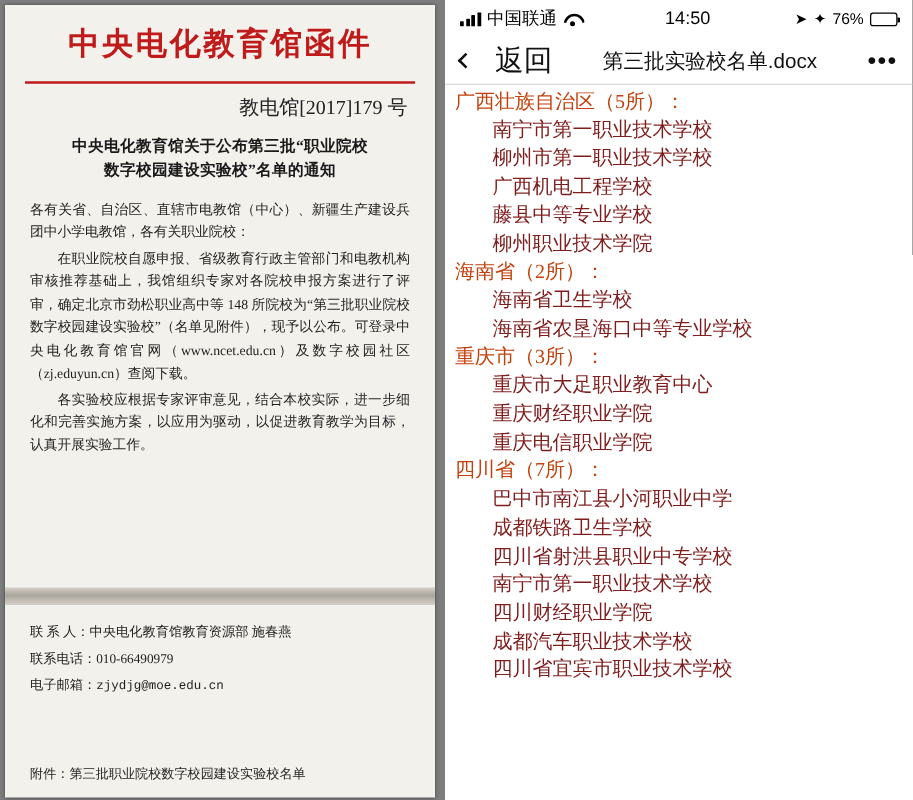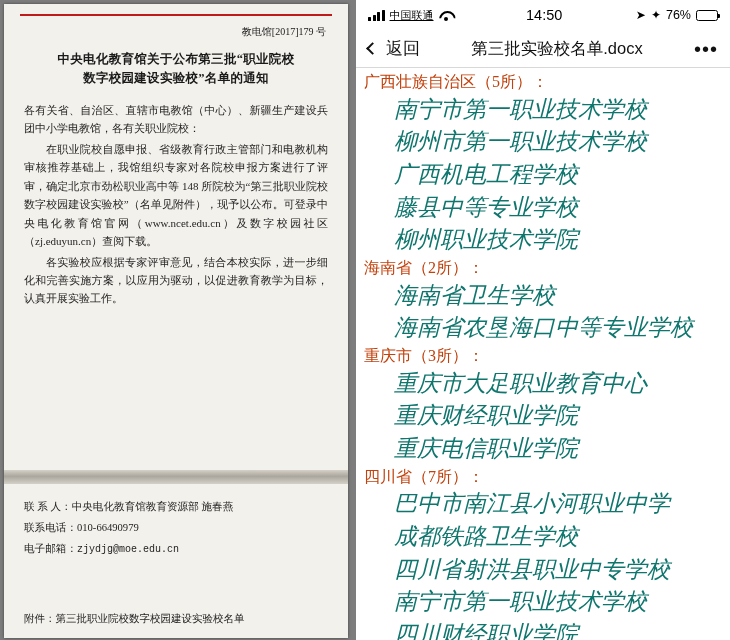--- a/index.html
+++ b/index.html
@@ -46,21 +46,21 @@
     white-space: nowrap;
     font-family: "Liberation Serif", serif;
   }
   #red-rule {
     height: 2px;
     background: #c01b1b;
     margin: 10px 16px 0 16px;
   }
   #doc-no {
     text-align: right;
-    font-size: 10px;
+    font-size: 16px;
     margin: 9px 22px 0 0;
     color: #222;
   }
   #doc-title {
     text-align: center;
     font-weight: bold;
     font-size: 12.5px;
     line-height: 1.55;
     margin: 11px 26px 0 26px;
     letter-spacing: .3px;
@@ -117,21 +117,21 @@
     color: #000;
     background: #fff;
   }
   #status-left { display: flex; align-items: center; gap: 5px; }
   .sig-bars { display: flex; align-items: flex-end; gap: 1.5px; height: 11px; }
   .sig-bars i { display: block; width: 3px; background: #000; border-radius: .5px; }
   .sig-bars i:nth-child(1) { height: 4px; }
   .sig-bars i:nth-child(2) { height: 6px; }
   .sig-bars i:nth-child(3) { height: 8.5px; }
   .sig-bars i:nth-child(4) { height: 11px; }
-  #carrier { font-size: 11px; text-decoration: underline; }
+  #carrier { font-size: 14px; }
   .wifi-icon { width: 14px; height: 11px; position: relative; }
   .wifi-icon::before {
     content: "";
     position: absolute; left: 0; top: 1px;
     width: 13px; height: 13px;
     border: 2.2px solid #000;
     border-radius: 50%;
     clip-path: polygon(0 0, 100% 0, 100% 45%, 0 45%);
   }
   .wifi-icon::after {
@@ -171,22 +171,22 @@
   
   #nav-bar {
     height: 38px;
     display: flex;
     align-items: center;
     padding: 0 12px;
     background: #fff;
     border-bottom: 1px solid #d8d8d8;
   }
   #back-btn {
-    display: flex; align-items: center; gap: 6px;
-    font-size: 17px; color: #111;
+    display: flex; align-items: center; gap: 16px;
+    font-size: 23px; color: #111;
     cursor: pointer;
   }
   .chev-left {
     display: inline-block;
     width: 9px; height: 9px;
     border-left: 2.2px solid #111;
     border-bottom: 2.2px solid #111;
     transform: rotate(45deg);
     margin-right: 3px;
   }
@@ -217,37 +217,39 @@
     color: #000;
     font-family: "Liberation Serif", serif;
   }
   .region-row {
     font-size: 16px;
     line-height: 1.42;
     white-space: nowrap;
     color: #c2410c;
   }
   .school-row {
-    font-size: 23px;
+    font-size: 16px;
     line-height: 1.42;
     white-space: nowrap;
     padding-left: 30px;
-    color: #0f766e;
-    font-style: italic;
+    color: #7f1d1d;
   }
   .clip-top { margin-top: -3px; }
 </style>
 </head>
 <body>
 
 <div id="root">
 
   <div id="left-pane">
     <div id="doc-sheet">
 
+      <div id="doc-header">
+        <div class="letterhead">中央电化教育馆函件</div>
+      </div>
       <div id="red-rule"></div>
 
       <div id="doc-no">教电馆[2017]179 号</div>
 
       <div id="doc-title">
         <div>中央电化教育馆关于公布第三批“职业院校</div>
         <div>数字校园建设实验校”名单的通知</div>
       </div>
 
       <div id="doc-body">

